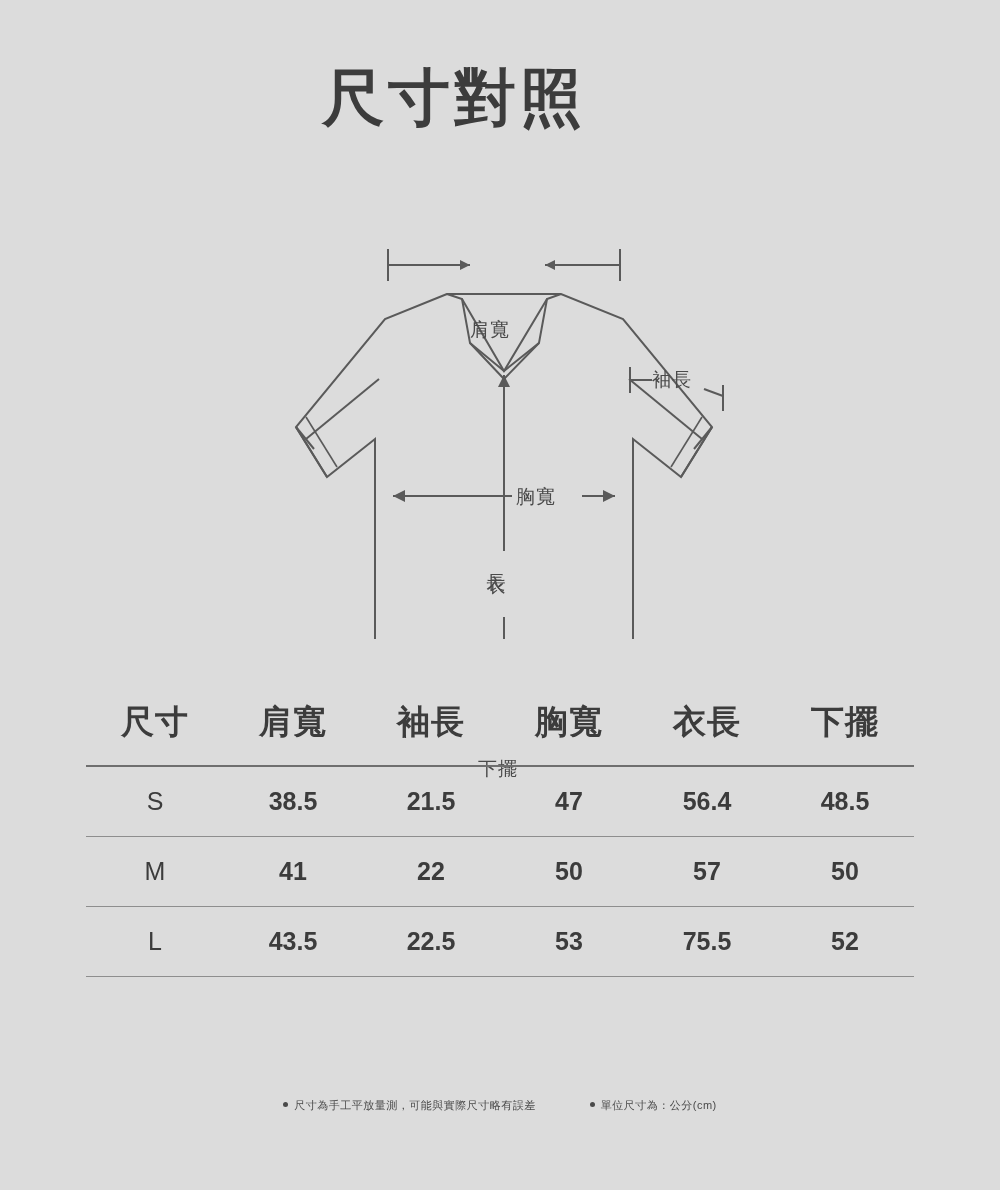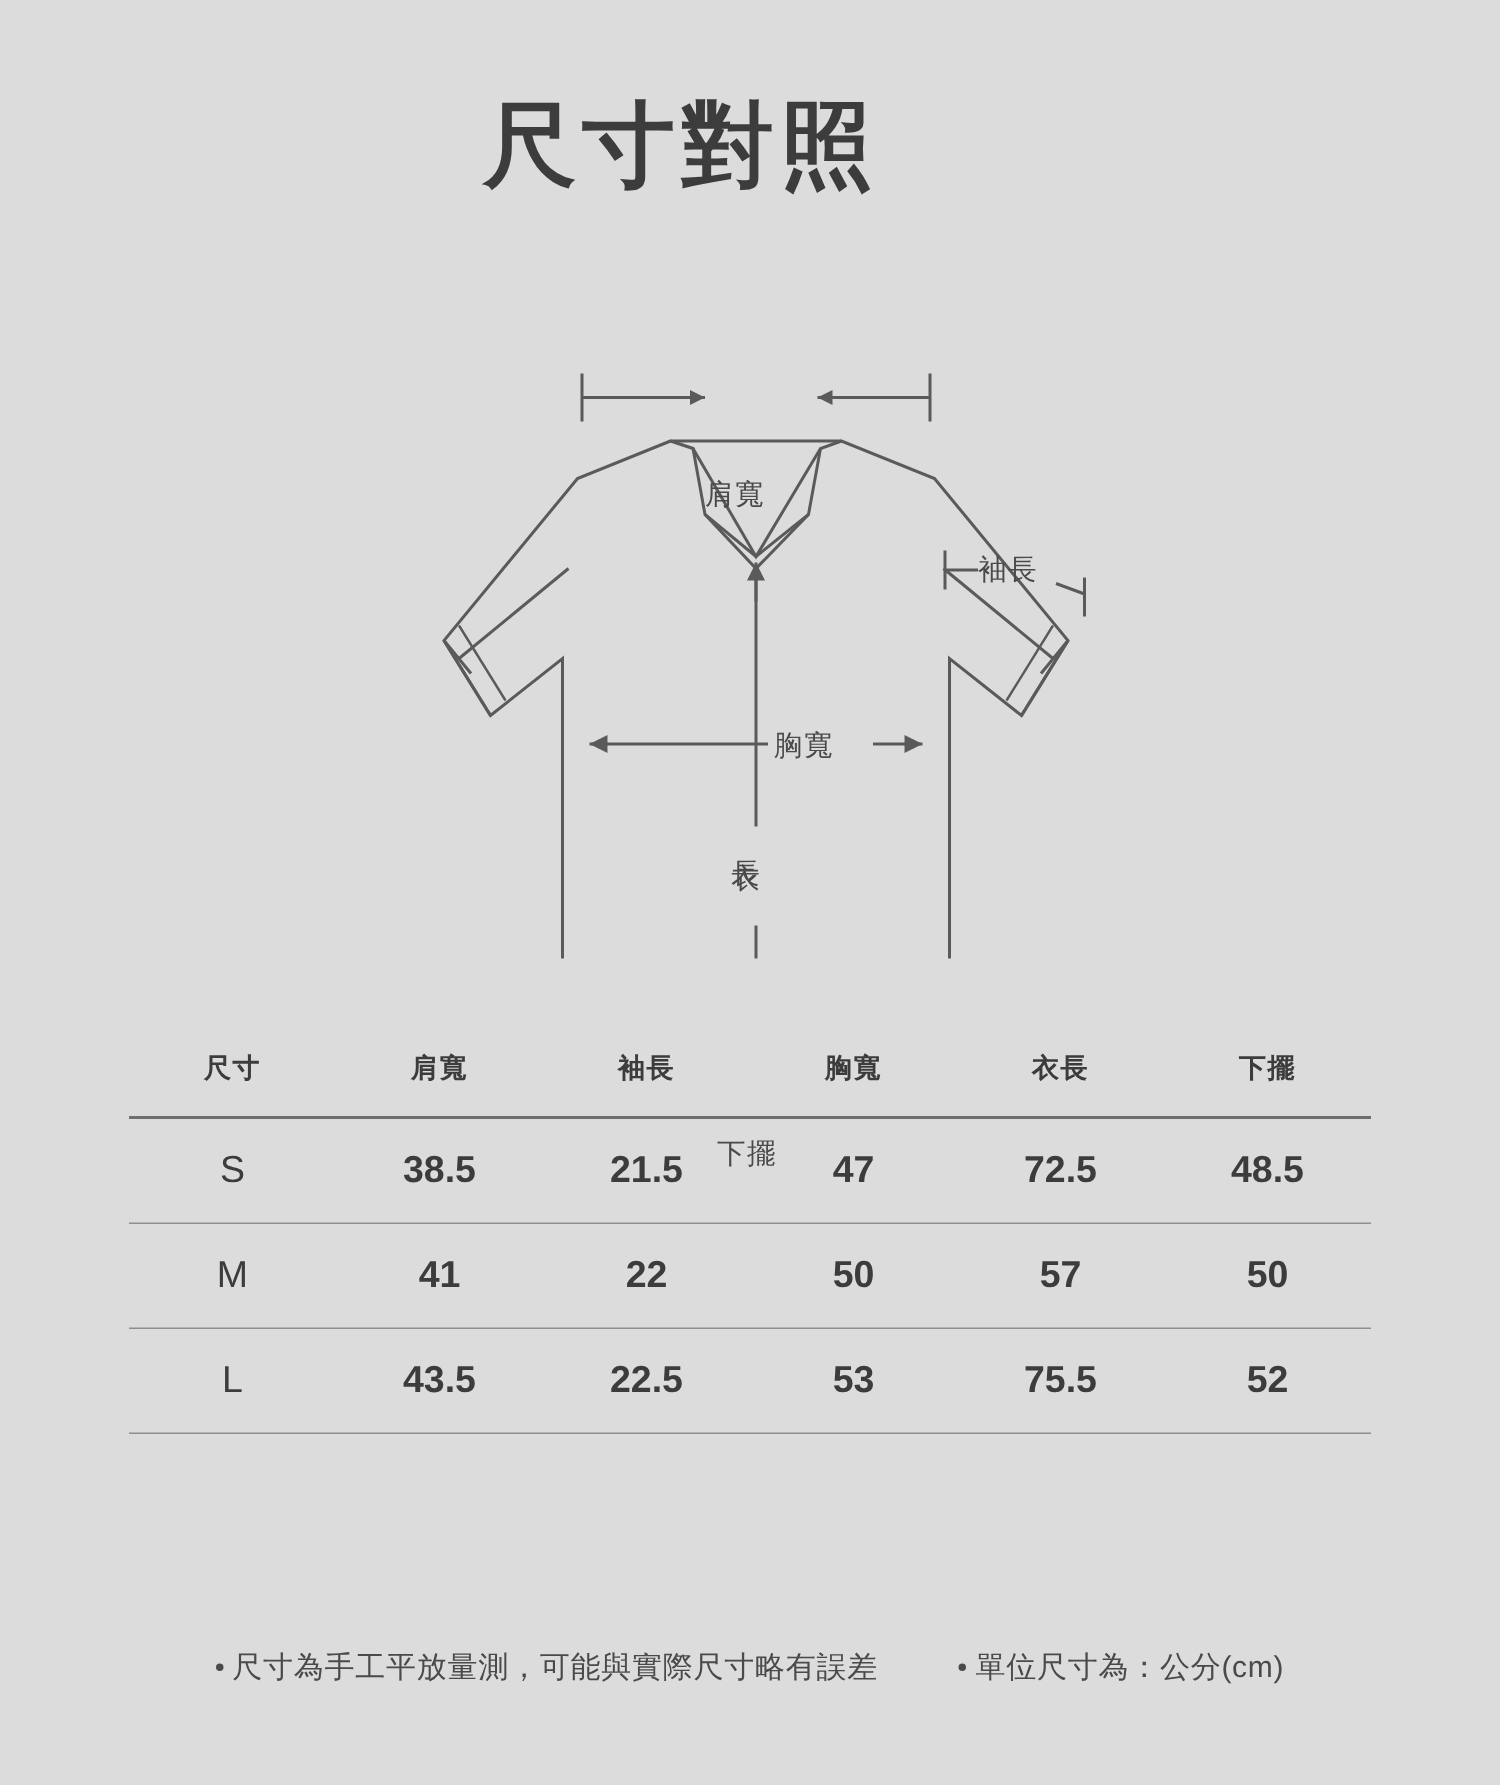--- a/index.html
+++ b/index.html
@@ -76,21 +76,21 @@
     width: 100%;
     table-layout: fixed;
   }
   table.size-table th,
   table.size-table td {
     text-align: center;
     color: #3c3c3c;
     border: 0;
   }
   table.size-table th {
-    font-size: 18px;
+    font-size: 33px;
     font-weight: bold;
     padding: 14px 0 20px 0;
     letter-spacing: 1px;
   }
   table.size-table thead tr {
     border-bottom: 2px solid #6f6f6f;
   }
   table.size-table tbody tr {
     border-bottom: 1.5px solid #8e8e8e;
   }
@@ -108,21 +108,21 @@
 
   
   .notes {
     position: absolute;
     left: 0;
     top: 1098px;
     width: 1000px;
     display: flex;
     justify-content: center;
     gap: 54px;
-    font-size: 20px;
+    font-size: 11px;
     color: #4a4a4a;
     letter-spacing: 0.5px;
   }
   .note {
     white-space: nowrap;
   }
   .note .dot {
     display: inline-block;
     width: 5px;
     height: 5px;
@@ -218,21 +218,21 @@
           <th>衣長</th>
           <th>下擺</th>
         </tr>
       </thead>
       <tbody>
         <tr>
           <td class="size-name">S</td>
           <td>38.5</td>
           <td>21.5</td>
           <td>47</td>
-          <td>72.5</td>
+          <td>56.4</td>
           <td>48.5</td>
         </tr>
         <tr>
           <td class="size-name">M</td>
           <td>41</td>
           <td>22</td>
           <td>50</td>
           <td>57</td>
           <td>50</td>
         </tr>

